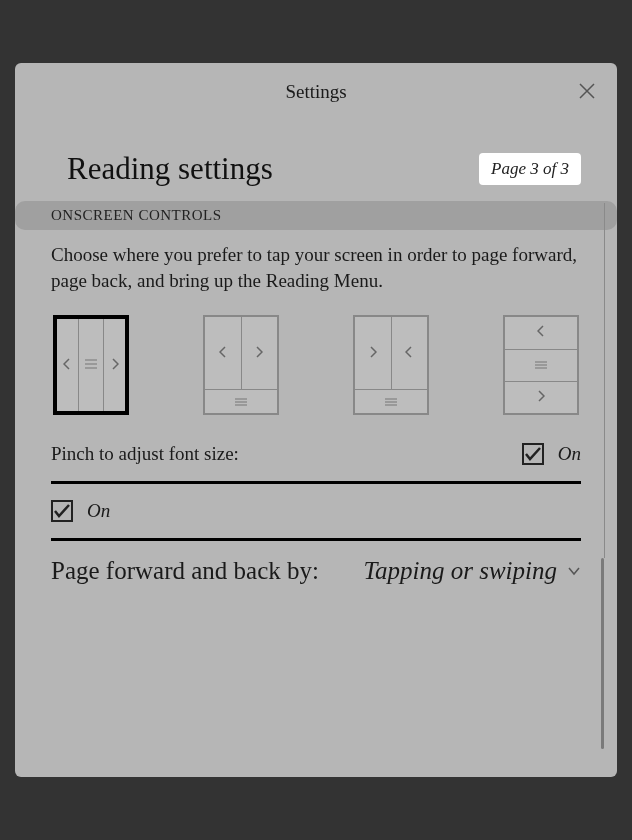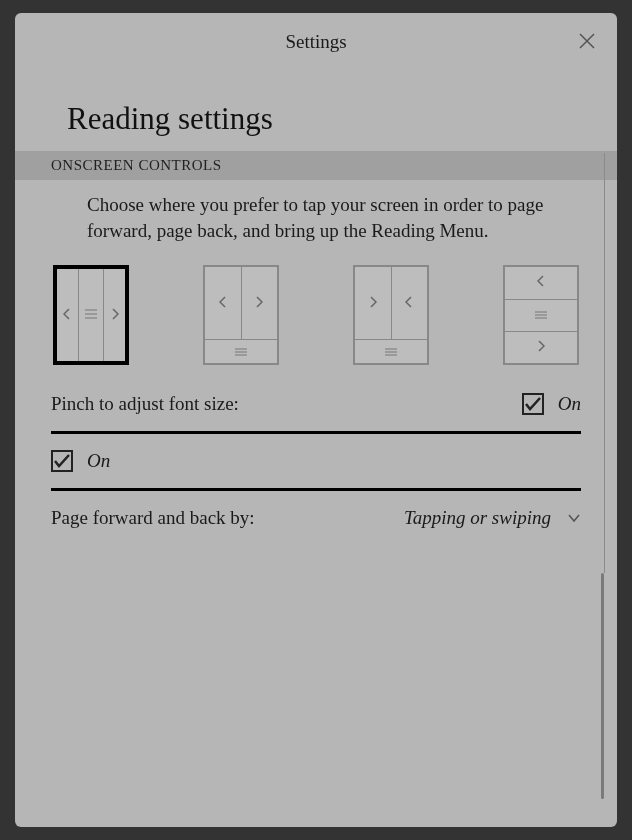--- a/index.html
+++ b/index.html
@@ -8,21 +8,21 @@
       font-family: Georgia, 'Times New Roman', serif;
       width: 632px;
       height: 840px;
       display: flex;
       align-items: center;
       justify-content: center;
     }
     .modal {
       background: #b6b6b6;
       width: 602px;
-      height: 814px;
+      height: 714px;
       border-radius: 6px;
       position: relative;
       padding: 0;
       overflow: hidden;
     }
     .modal-header {
       display: flex;
       align-items: center;
       justify-content: center;
       height: 58px;
@@ -72,27 +72,27 @@
       color: #222;
     }
     .section-header {
       background: #a0a0a0;
       padding: 6px 0 6px 0;
       margin: 0 -36px 12px -36px;
       padding-left: 36px;
       font-size: 15px;
       letter-spacing: 0.5px;
       color: #222;
+      border-radius: 10px;
     }
     .description {
       font-size: 19px;
       line-height: 1.35;
       color: #1a1a1a;
       margin-bottom: 22px;
-      margin-left: 36px;
     }
     .layout-options {
       display: flex;
       justify-content: space-between;
       gap: 18px;
       margin-bottom: 12px;
       padding: 0 2px;
     }
     .layout-option {
       width: 76px;
@@ -169,27 +169,27 @@
       cursor: pointer;
       background: transparent;
     }
     .checkbox svg { stroke: #222; stroke-width: 2.5; }
     .toggle-state { font-style: italic; font-size: 19px; }
     .select-row {
       display: flex;
       justify-content: space-between;
       align-items: center;
       padding: 16px 0;
-      font-size: 19px;
+      font-size: 25px;
       color: #1a1a1a;
     }
     .select-value {
       display: flex;
       align-items: center;
-      gap: 16px;
+      gap: 10px;
       cursor: pointer;
     }
     .select-value .val { font-style: italic; }
     .select-value svg { stroke: #555; }
     .scrollbar {
       position: absolute;
       right: 14px;
       top: 140px;
       bottom: 28px;
       width: 3px;
@@ -222,20 +222,23 @@
     <button class="close-btn">
       <svg width="20" height="20" viewBox="0 0 20 20" fill="none">
         <path d="M3 3 L17 17 M17 3 L3 17"></path>
       </svg>
     </button>
   </div>
 
   <div class="content">
     <div class="heading-row">
       <h1 class="heading">Reading settings</h1>
+      <div class="page-badge">
+        <span>Page 3 of 3</span>
+      </div>
     </div>
 
     <div class="section-header">ONSCREEN CONTROLS</div>
 
     <p class="description">Choose where you prefer to tap your screen in order to page forward, page back, and bring up the Reading Menu.</p>
 
     <div class="layout-options">
 
       <div class="layout-option opt1 selected">
         <div class="col">

